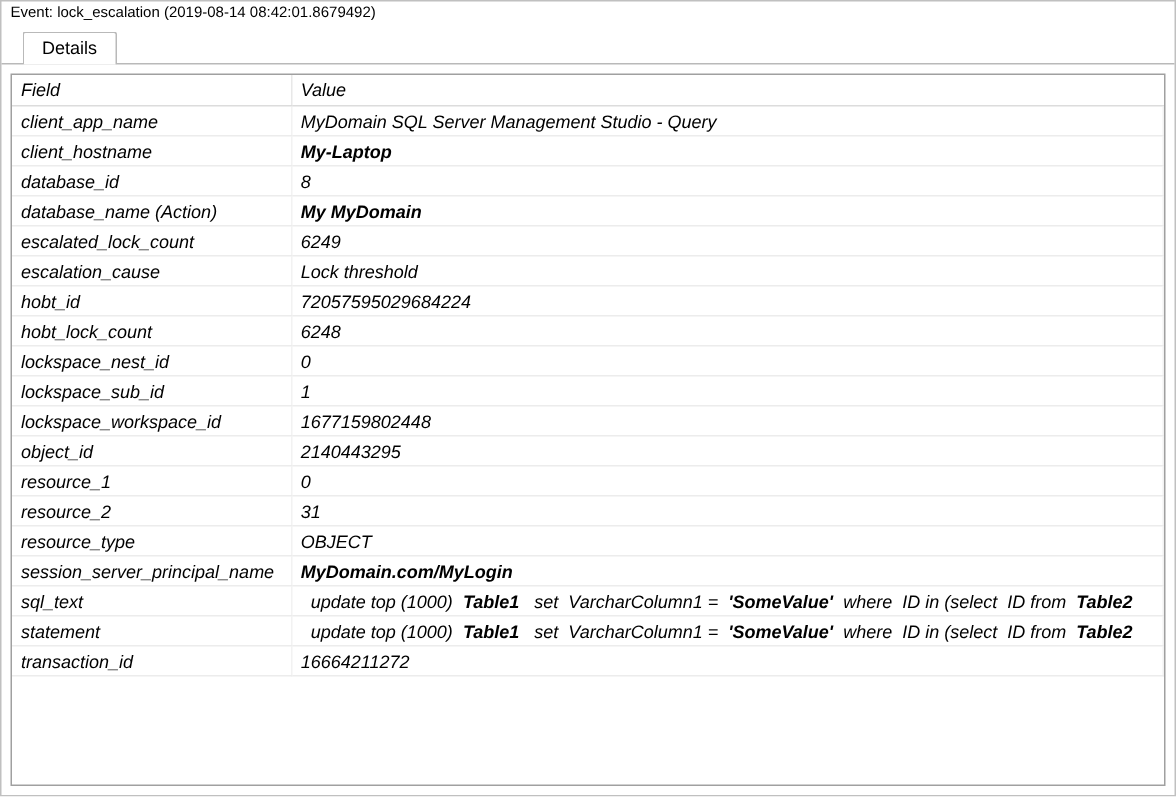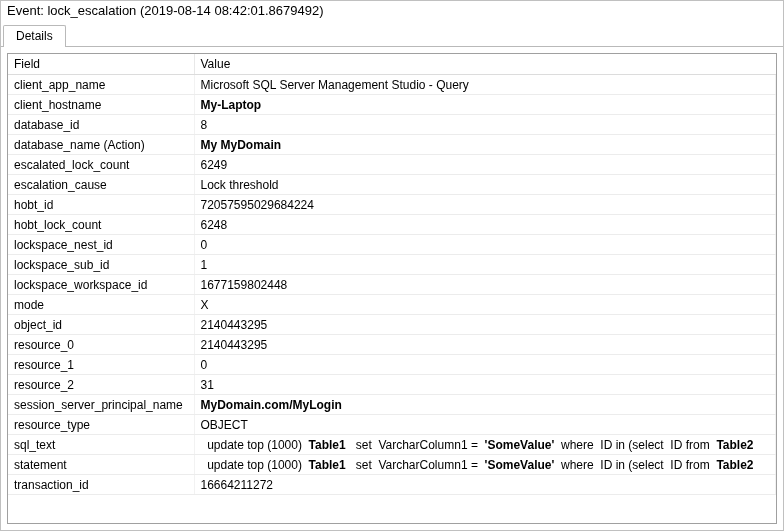--- a/index.html
+++ b/index.html
@@ -17,28 +17,28 @@
   .window {
     border: 1px solid #c0c0c0;
     width: 784px;
     height: 531px;
     box-sizing: border-box;
     display: flex;
     flex-direction: column;
   }
   .title-bar {
     padding: 2px 6px 4px 6px;
-    font-size: 13px;
+    font-size: 10px;
     color: #000;
   }
   .tab-strip {
     display: flex;
     align-items: flex-end;
     border-bottom: 1px solid #b9b9b9;
-    padding-left: 2px;
+    padding-left: 14px;
     height: 24px;
     position: relative;
   }
   .tab {
     border: 1px solid #b9b9b9;
     border-bottom: none;
     padding: 3px 12px 4px 12px;
     font-size: 12px;
     background: #ffffff;
     position: relative;
@@ -47,20 +47,21 @@
     border-top-right-radius: 2px;
     cursor: pointer;
   }
   .grid-wrap {
     border: 1px solid #a0a0a0;
     margin: 6px;
     flex: 1;
     overflow: hidden;
     display: flex;
     flex-direction: column;
+    font-style: italic;
   }
   .grid {
     width: 100%;
     border-collapse: collapse;
     table-layout: fixed;
   }
   .grid th {
     text-align: left;
     font-weight: normal;
     padding: 3px 6px;
@@ -102,21 +103,21 @@
         </colgroup>
       <thead>
         <tr>
           <th class="col-field">Field</th>
           <th class="col-value">Value</th>
         </tr>
       </thead>
       <tbody>
         <tr>
           <td class="field-cell">client_app_name</td>
-          <td class="value-cell">Microsoft SQL Server Management Studio - Query</td>
+          <td class="value-cell">MyDomain SQL Server Management Studio - Query</td>
         </tr>
         <tr>
           <td class="field-cell">client_hostname</td>
           <td class="value-cell bold">My-Laptop</td>
         </tr>
         <tr>
           <td class="field-cell">database_id</td>
           <td class="value-cell">8</td>
         </tr>
         <tr>
@@ -145,46 +146,38 @@
         </tr>
         <tr>
           <td class="field-cell">lockspace_sub_id</td>
           <td class="value-cell">1</td>
         </tr>
         <tr>
           <td class="field-cell">lockspace_workspace_id</td>
           <td class="value-cell">1677159802448</td>
         </tr>
         <tr>
-          <td class="field-cell">mode</td>
-          <td class="value-cell">X</td>
-        </tr>
-        <tr>
           <td class="field-cell">object_id</td>
-          <td class="value-cell">2140443295</td>
-        </tr>
-        <tr>
-          <td class="field-cell">resource_0</td>
           <td class="value-cell">2140443295</td>
         </tr>
         <tr>
           <td class="field-cell">resource_1</td>
           <td class="value-cell">0</td>
         </tr>
         <tr>
           <td class="field-cell">resource_2</td>
           <td class="value-cell">31</td>
         </tr>
         <tr>
+          <td class="field-cell">resource_type</td>
+          <td class="value-cell">OBJECT</td>
+        </tr>
+        <tr>
           <td class="field-cell">session_server_principal_name</td>
           <td class="value-cell bold">MyDomain.com/MyLogin</td>
-        </tr>
-        <tr>
-          <td class="field-cell">resource_type</td>
-          <td class="value-cell">OBJECT</td>
         </tr>
 
         <tr>
           <td class="field-cell">sql_text</td>
           <td class="value-cell"><span class="sql-span"><span>  </span><span>update top (1000)  </span><b>Table1</b><span>   set  </span><span>VarcharColumn1 =  </span><b>'SomeValue'</b><span>  where  ID in (select  ID from  </span><b>Table2</b></span></td>
         </tr>
 
         <tr>
           <td class="field-cell">statement</td>
           <td class="value-cell"><span class="sql-span"><span>  </span><span>update top (1000)  </span><b>Table1</b><span>   set  </span><span>VarcharColumn1 =  </span><b>'SomeValue'</b><span>  where  ID in (select  ID from  </span><b>Table2</b></span></td>

